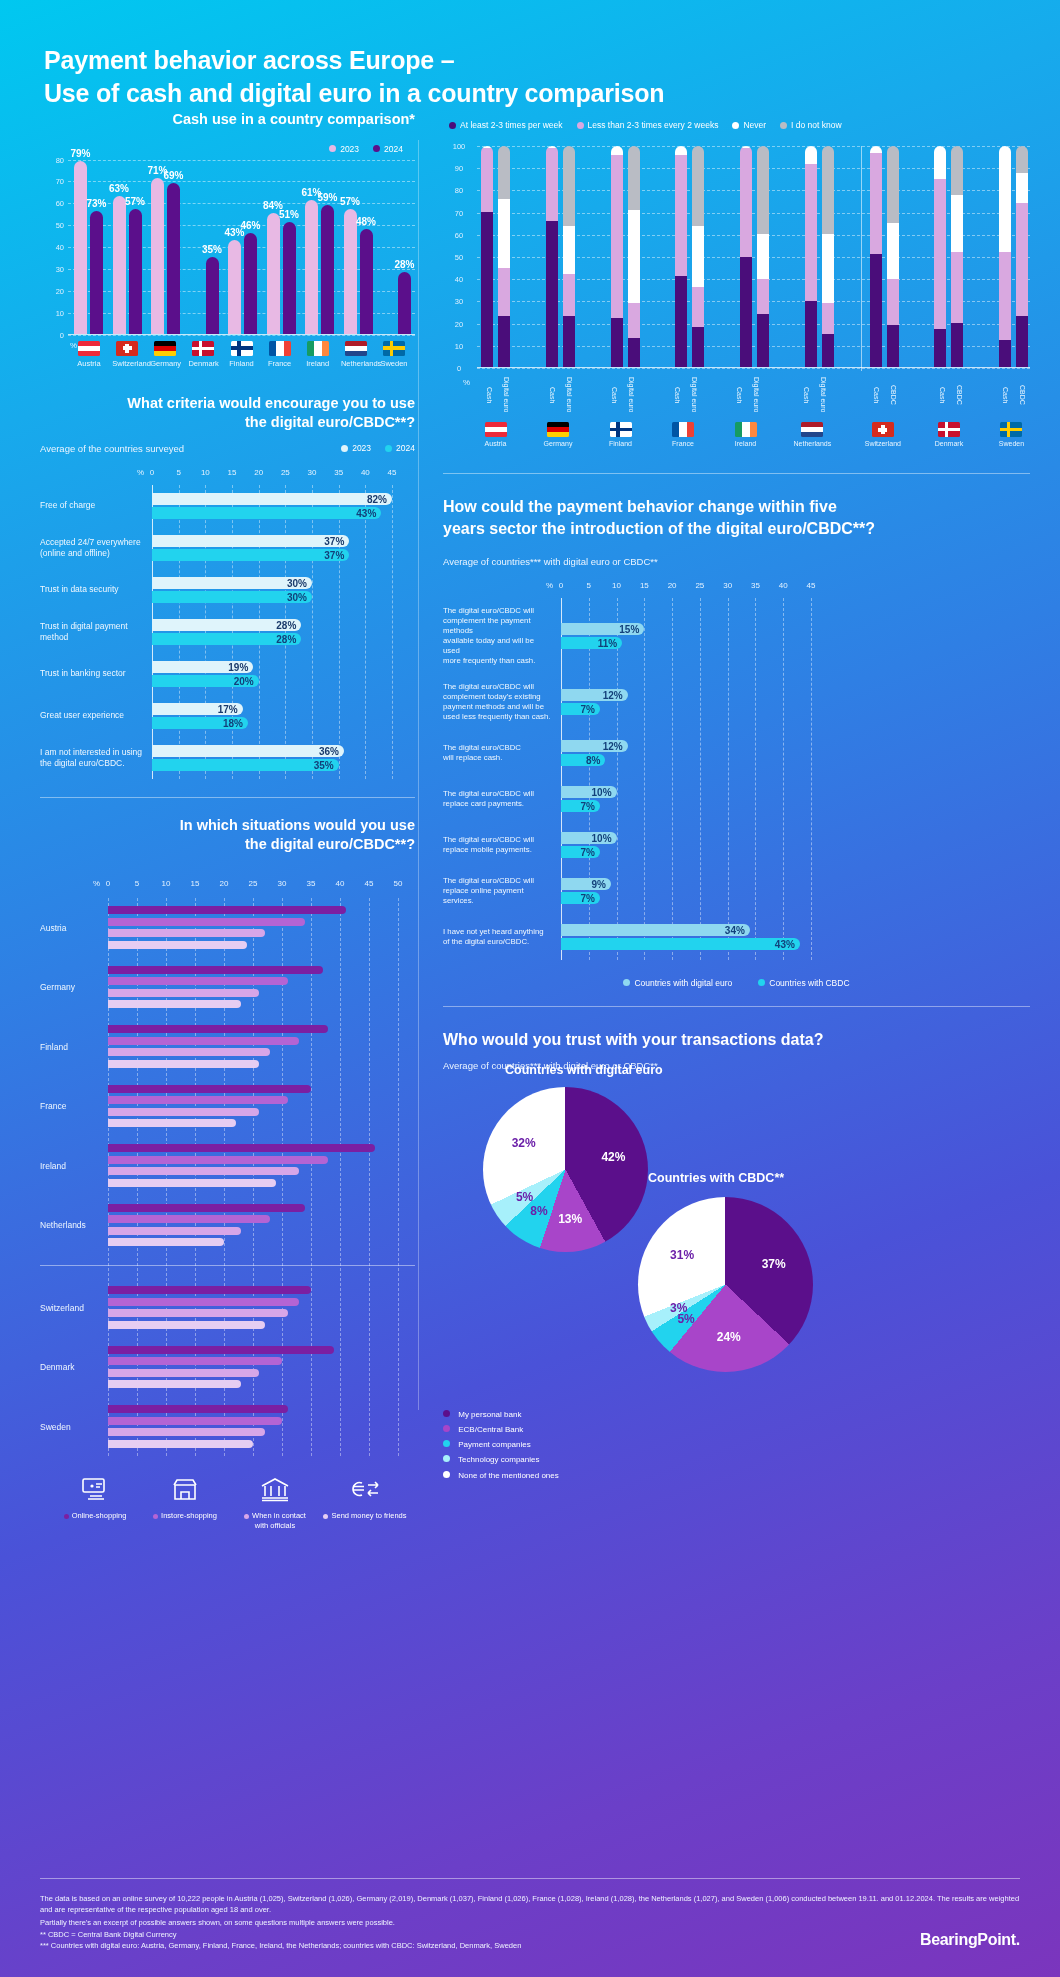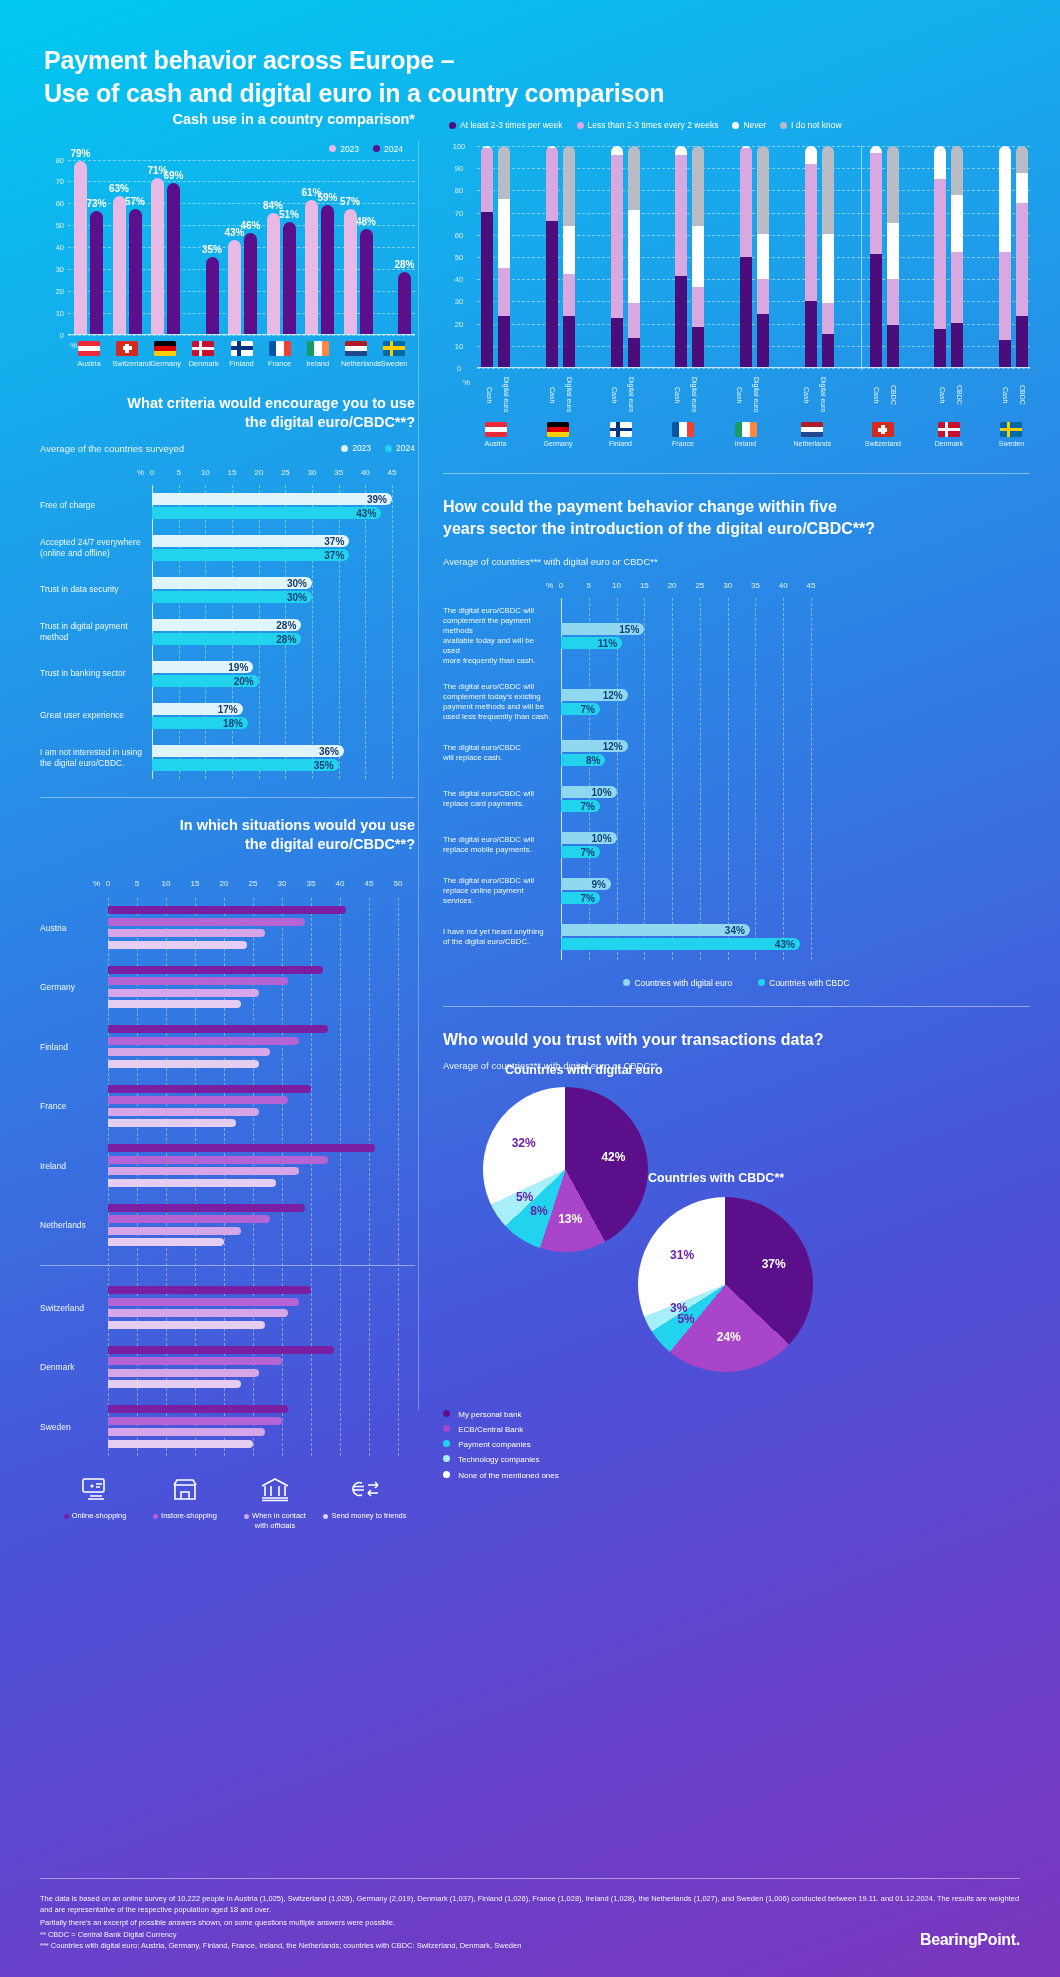--- a/index.html
+++ b/index.html
@@ -317,21 +317,21 @@
                 <div class="vgrid" style="position:absolute;top:0;bottom:0;left:133.33333333333334px;border-left:1px dashed rgba(255,255,255,.42)"></div>
                 <div class="vgrid" style="position:absolute;top:0;bottom:0;left:160px;border-left:1px dashed rgba(255,255,255,.42)"></div>
                 <div class="vgrid" style="position:absolute;top:0;bottom:0;left:186.66666666666666px;border-left:1px dashed rgba(255,255,255,.42)"></div>
                 <div class="vgrid" style="position:absolute;top:0;bottom:0;left:213.33333333333331px;border-left:1px dashed rgba(255,255,255,.42)"></div>
                 <div class="vgrid" style="position:absolute;top:0;bottom:0;left:240px;border-left:1px dashed rgba(255,255,255,.42)"></div>
         </div>
               <div class="hb-row" style="padding:6px 0">
          <div class="hb-label" style="width:112px">Free of charge</div>
          <div class="hb-bars">
            <div class="hb-bar" style="width:240px;background:#dff4fb">
-             <b style="color:#1a3a6b">39%</b>
+             <b style="color:#1a3a6b">82%</b>
                   </div>
            <div class="hb-bar" style="width:229.33333333333334px;background:#22d3ee">
              <b style="color:#12407a">43%</b>
                   </div>
          </div>
        </div>
               <div class="hb-row" style="padding:6px 0">
          <div class="hb-label" style="width:112px">Accepted 24/7 everywhere<br>(online and offline)</div>
          <div class="hb-bars">
            <div class="hb-bar" style="width:197.33333333333331px;background:#dff4fb">

